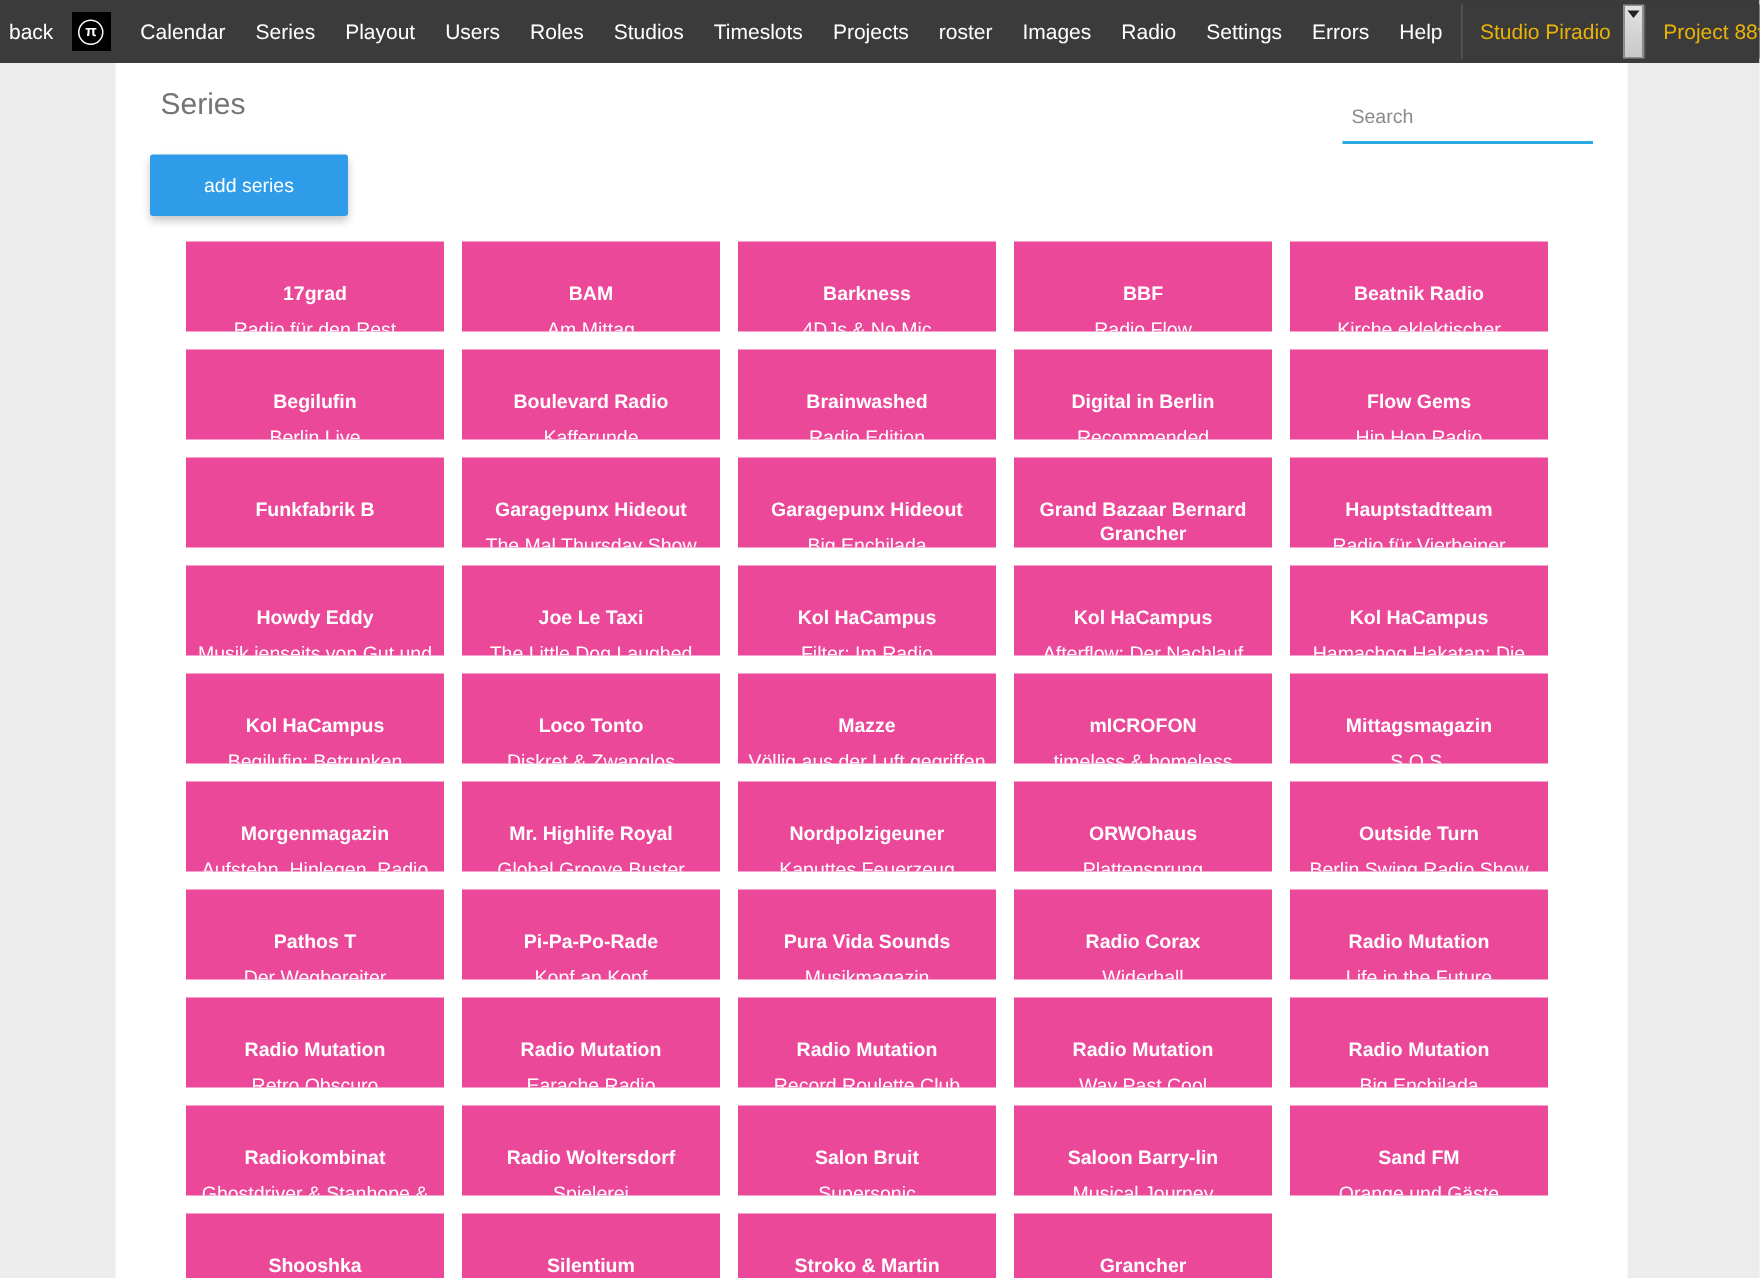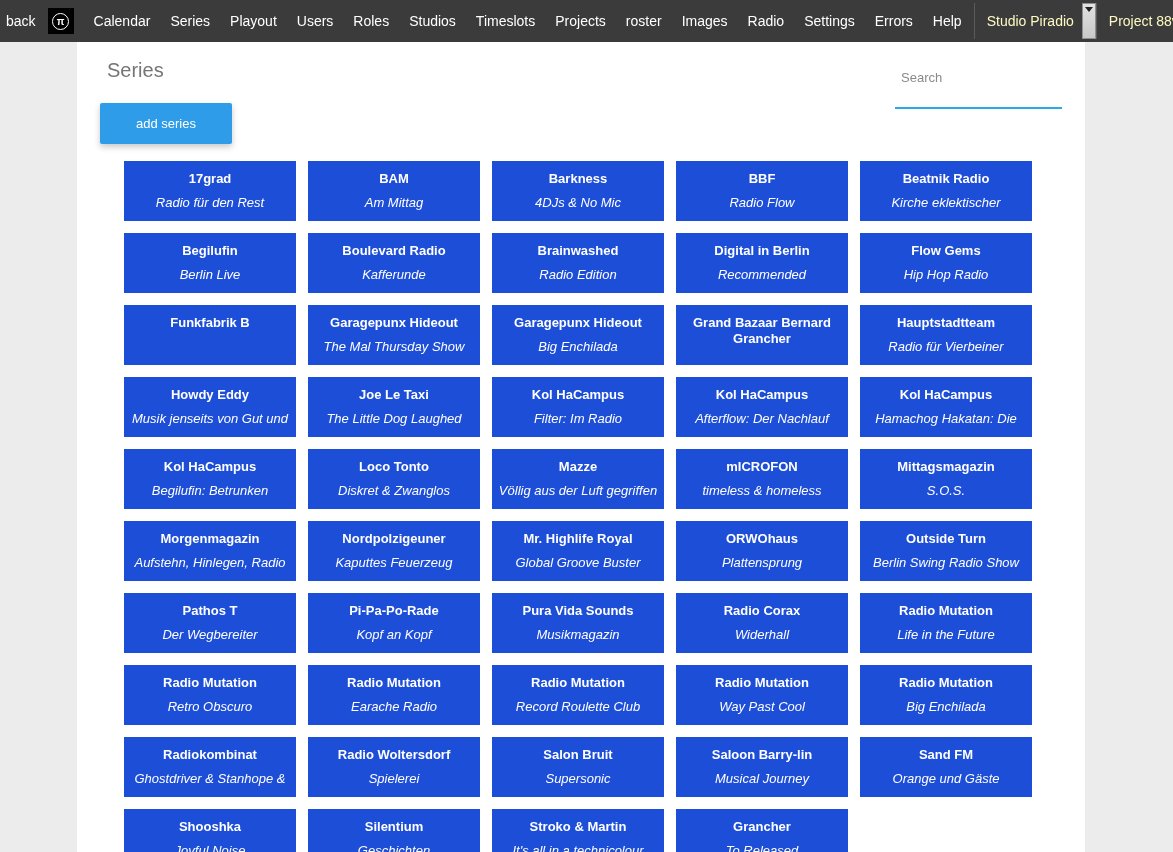--- a/index.html
+++ b/index.html
@@ -49,21 +49,21 @@
   .nav-select {
     display: flex; align-items: stretch;
     height: 36px;
     background: #3b3b3b;
     border-left: 1px solid #5a5a5a;
     cursor: pointer;
   }
   .nav-select .select-label {
     display: flex; align-items: center;
     padding: 0 8px 0 12px;
-    color: #fef9c3; font-size: 14px;
+    color: #eab308; font-size: 14px;
   }
   .select-arrow-strip {
     width: 14px;
     background: linear-gradient(#e2e2e2, #c8c8c8);
     border: 1px solid #8f8f8f;
     display: flex;
     justify-content: center;
     align-items: flex-start;
   }
   .select-arrow-strip .arrow {
@@ -97,21 +97,21 @@
     width: 167px;
   }
   .search-input {
     width: 100%;
     border: none;
     outline: none;
     background: transparent;
     font-family: "Liberation Sans", "DejaVu Sans", sans-serif;
     font-size: 13px;
     color: #444;
-    padding: 10px 6px 22px 6px;
+    padding: 10px 6px 9px 6px;
     border-bottom: 2px solid #29aae3;
   }
   .search-input::placeholder { color: #8a8a8a; opacity: 1; }
 
   .add-btn {
     margin: 21px 0 0 23px;
     background: #2e9ce9;
     color: #fff;
     border: none;
     font-family: "Liberation Sans", "DejaVu Sans", sans-serif;
@@ -126,39 +126,38 @@
   .series-grid {
     margin: 17px 0 0 47px;
     width: 908px;
     display: grid;
     grid-template-columns: repeat(5, 172px);
     grid-auto-rows: 60px;
     column-gap: 12px;
     row-gap: 12px;
   }
   .series-card {
-    background: #1d4ed8;
+    background: #ec4899;
     color: #fff;
     text-align: center;
-    padding: 10px 6px 0 6px;
+    padding: 27px 6px 0 6px;
     cursor: pointer;
     overflow: hidden;
   }
   .series-card .title {
     font-size: 13px;
     font-weight: 700;
     line-height: 16px;
     margin-bottom: 8px;
   }
   .series-card .subtitle {
     font-size: 13px;
     line-height: 15px;
     white-space: nowrap;
     overflow: hidden;
-    font-style: italic;
   }
 </style>
 </head>
 <body>
 
 <div class="navbar">
   <a class="nav-link back">back</a>
   <div class="logo-box">
     <div class="logo-circle">π</div>
   </div>
@@ -341,30 +340,30 @@
     <div class="title">Mittagsmagazin</div>
     <div class="subtitle">S.O.S.</div>
   </div>
 
   <div class="series-card">
     <div class="title">Morgenmagazin</div>
     <div class="subtitle">Aufstehn, Hinlegen, Radio</div>
   </div>
 
   <div class="series-card">
+    <div class="title">Mr. Highlife Royal</div>
+    <div class="subtitle">Global Groove Buster</div>
+  </div>
+
+  <div class="series-card">
     <div class="title">Nordpolzigeuner</div>
     <div class="subtitle">Kaputtes Feuerzeug</div>
   </div>
 
   <div class="series-card">
-    <div class="title">Mr. Highlife Royal</div>
-    <div class="subtitle">Global Groove Buster</div>
-  </div>
-
-  <div class="series-card">
     <div class="title">ORWOhaus</div>
     <div class="subtitle">Plattensprung</div>
   </div>
 
   <div class="series-card">
     <div class="title">Outside Turn</div>
     <div class="subtitle">Berlin Swing Radio Show</div>
   </div>
 
   <div class="series-card">

